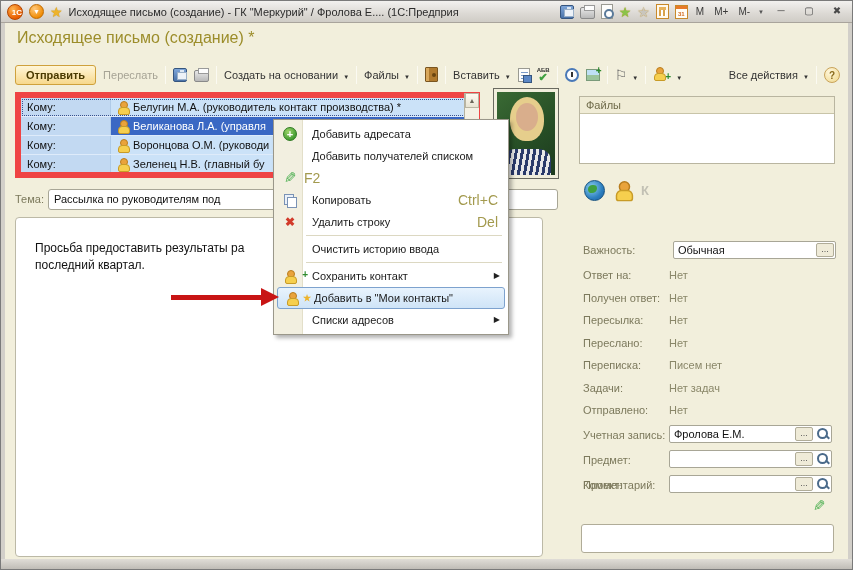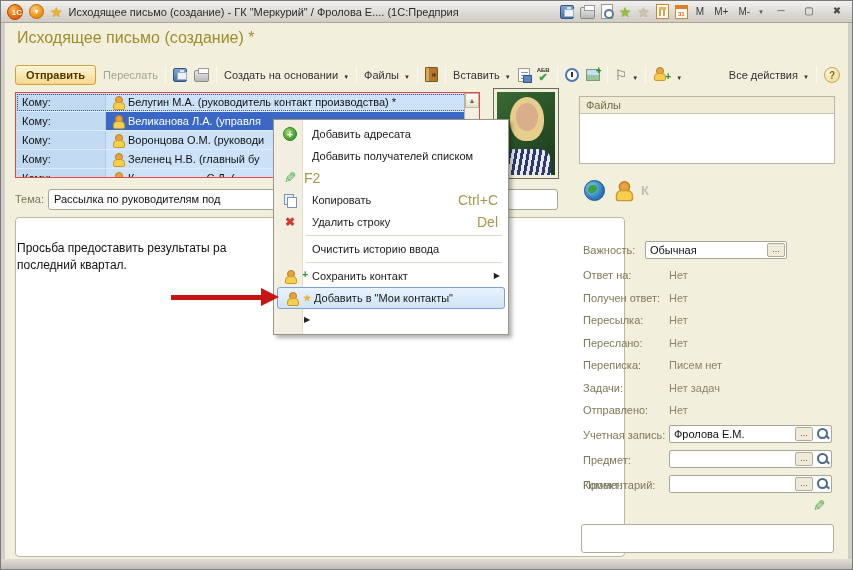--- a/index.html
+++ b/index.html
@@ -56,40 +56,40 @@
   .pico::before{content:"";position:absolute;left:3px;top:0;width:6px;height:6px;border-radius:50%;background:#E9A33C;border:1px solid #B97D1E}
   .pico::after{content:"";position:absolute;left:1px;top:6px;width:10px;height:6px;border-radius:4px 4px 2px 2px;background:#F6CF4E;border:1px solid #C89B27}
   .badge{position:absolute;font-weight:bold;z-index:2}
   .globe{width:21px;height:21px;border-radius:50%;background:radial-gradient(circle at 35% 35%,#8ED0EE,#2D7FC0 60%,#1B5FA0);border:1px solid #14507F;position:relative}
   .globe::after{content:"";position:absolute;left:3px;top:4px;width:9px;height:8px;background:#3FA040;border-radius:50% 40% 55% 45%}
   .mag{position:relative;width:14px;height:14px;display:inline-block}
   .mag::before{content:"";position:absolute;left:1px;top:1px;width:7px;height:7px;border:2px solid #4A6A8A;border-radius:50%;background:#fff}
   .mag::after{content:"";position:absolute;left:9px;top:9px;width:5px;height:2px;background:#4A6A8A;transform:rotate(45deg)}
   .pencil{font-size:15px;color:#4CAF50;transform:scaleX(-1);display:inline-block;line-height:14px}
   
-  .rlist{position:absolute;left:14px;top:91px;width:465px;height:86px;border:1px solid #ef4444;background:#CBE2F8;overflow:hidden}
+  .rlist{position:absolute;left:14px;top:91px;width:465px;height:86px;border:6px solid #ef4444;background:#CBE2F8;overflow:hidden}
   .rrow{position:relative;height:19px;line-height:19px;font-size:11px;color:#111;display:flex;border-bottom:1px solid #DEEBFA}
   .rlabel{width:90px;background:#C2D9F2;padding-left:6px;border-right:1px solid #AFCBE8;flex:0 0 auto}
   .rname{flex:1;background:#CBE2F8;display:flex;align-items:center;gap:4px;padding-left:6px;overflow:hidden}
   .rname span{white-space:pre}
   .rrow.focus{outline:1px dotted #39518F;outline-offset:-2px}
   .rrow.sel .rname{background:#3A68C4;color:#fff}
   .rscroll{position:absolute;left:463px;top:92px;width:15px;height:84px;background:#F4F1E4;border-left:1px solid #B5B2A0}
   .rscroll .up{height:15px;background:linear-gradient(#FDFBF2,#E8E4D2);border:1px solid #B9B5A2;font-size:7px;color:#6A675A;text-align:center;line-height:14px}
   
   .photo{position:absolute;left:492px;top:87px;width:66px;height:91px;background:#F1EEDC;border:1px solid #6A6A60;padding:3px}
   .photo .inner{position:relative;width:100%;height:100%;background:linear-gradient(140deg,#3A6A34,#274F26 55%,#1C3A1E);overflow:hidden}
   .photo .hair{position:absolute;left:13px;top:5px;width:34px;height:44px;background:#E6CE8C;border-radius:50% 50% 45% 45%}
   .photo .face{position:absolute;left:19px;top:11px;width:22px;height:28px;background:#D9AE8C;border-radius:50%}
   .photo .shirt{position:absolute;left:6px;bottom:0;width:48px;height:26px;border-radius:12px 12px 0 0;background:repeating-linear-gradient(100deg,#2A3A6A 0 3px,#E8E8E8 3px 6px)}
   
   .field{background:#fff;border:1px solid #A8A696;border-radius:2px;font-size:11px;color:#111}
   .tema-label,.flabel{font-size:11px;color:#7C795C}
   .tema-input{position:absolute;left:47px;top:188px;width:510px;height:21px;line-height:19px;padding-left:5px;border-radius:3px}
-  .bodybox{position:absolute;left:14px;top:216px;width:610px;height:340px;background:#fff;border:1px solid #BCB9A6;border-radius:4px;padding:22px 10px 0 1px;font-size:12px;color:#111;line-height:17px}
+  .bodybox{position:absolute;left:14px;top:216px;width:528px;height:340px;background:#fff;border:1px solid #BCB9A6;border-radius:4px;padding:22px 10px 0 19px;font-size:12px;color:#111;line-height:17px}
   
   .filesbox{position:absolute;left:578px;top:95px;width:256px;height:68px;border:1px solid #B9B5A0;background:#fff}
   .filesbox .hdr{height:17px;background:#F0ECD6;border-bottom:1px solid #C8C4A8;font-size:11px;color:#6F6B4A;padding:2px 0 0 6px}
   .icorow{position:absolute;left:583px;top:179px;display:flex;align-items:center;gap:12px}
   .kletter{font-size:13px;font-weight:bold;color:#C2C0B4}
   .frow{position:absolute;font-size:11px}
   .fval{color:#8A8769}
   .inp{position:absolute;height:18px;background:#fff;border:1px solid #A8A696;border-radius:2px;font-size:11px;line-height:16px;padding-left:4px;color:#111}
   .ellip{position:absolute;top:1px;width:18px;height:14px;background:#EFEBD8;border:1px solid #B0AC98;border-radius:2px;font-size:9px;line-height:10px;text-align:center;color:#555}
   .commentbox{position:absolute;left:580px;top:523px;width:253px;height:29px;background:#fff;border:1px solid #B0AC98;border-radius:3px}
@@ -236,21 +236,21 @@
     <div class="hdr">Файлы</div>
   </div>
 
   <div class="icorow">
     <span class="globe"></span>
     <span class="pico" style="transform:scale(1.45);transform-origin:center"></span>
     <span class="kletter">К</span>
   </div>
 
   <span class="frow flabel" style="left:582px;top:243px">Важность:</span>
-  <div class="inp" style="left:644px;top:240px;width:142px">
+  <div class="inp" style="left:672px;top:240px;width:163px">
     <span>Обычная</span>
     <span class="ellip" style="right:1px">...</span>
   </div>
 
   <span class="frow flabel" style="left:582px;top:268px">Ответ на:</span>
   <span class="frow fval" style="left:668px;top:268px">Нет</span>
 
   <span class="frow flabel" style="left:582px;top:291px">Получен ответ:</span>
   <span class="frow fval" style="left:668px;top:291px">Нет</span>
 
@@ -341,20 +341,21 @@
     </div>
     <div class="mi hi">
       <span class="mico" style="position:relative">
           <span class="pico"></span>
           <span class="badge goldstar">★</span>
         </span>
       <span class="milabel">Добавить в "Мои контакты"</span>
     </div>
     <div class="mi">
       <span class="mico"></span>
+      <span class="milabel">Списки адресов</span>
       <span class="marrow">▶</span>
     </div>
   </div>
 
   <div class="arrow-shaft"></div>
   <div class="arrow-head"></div>
 
 </div>
 
 </body></html>

